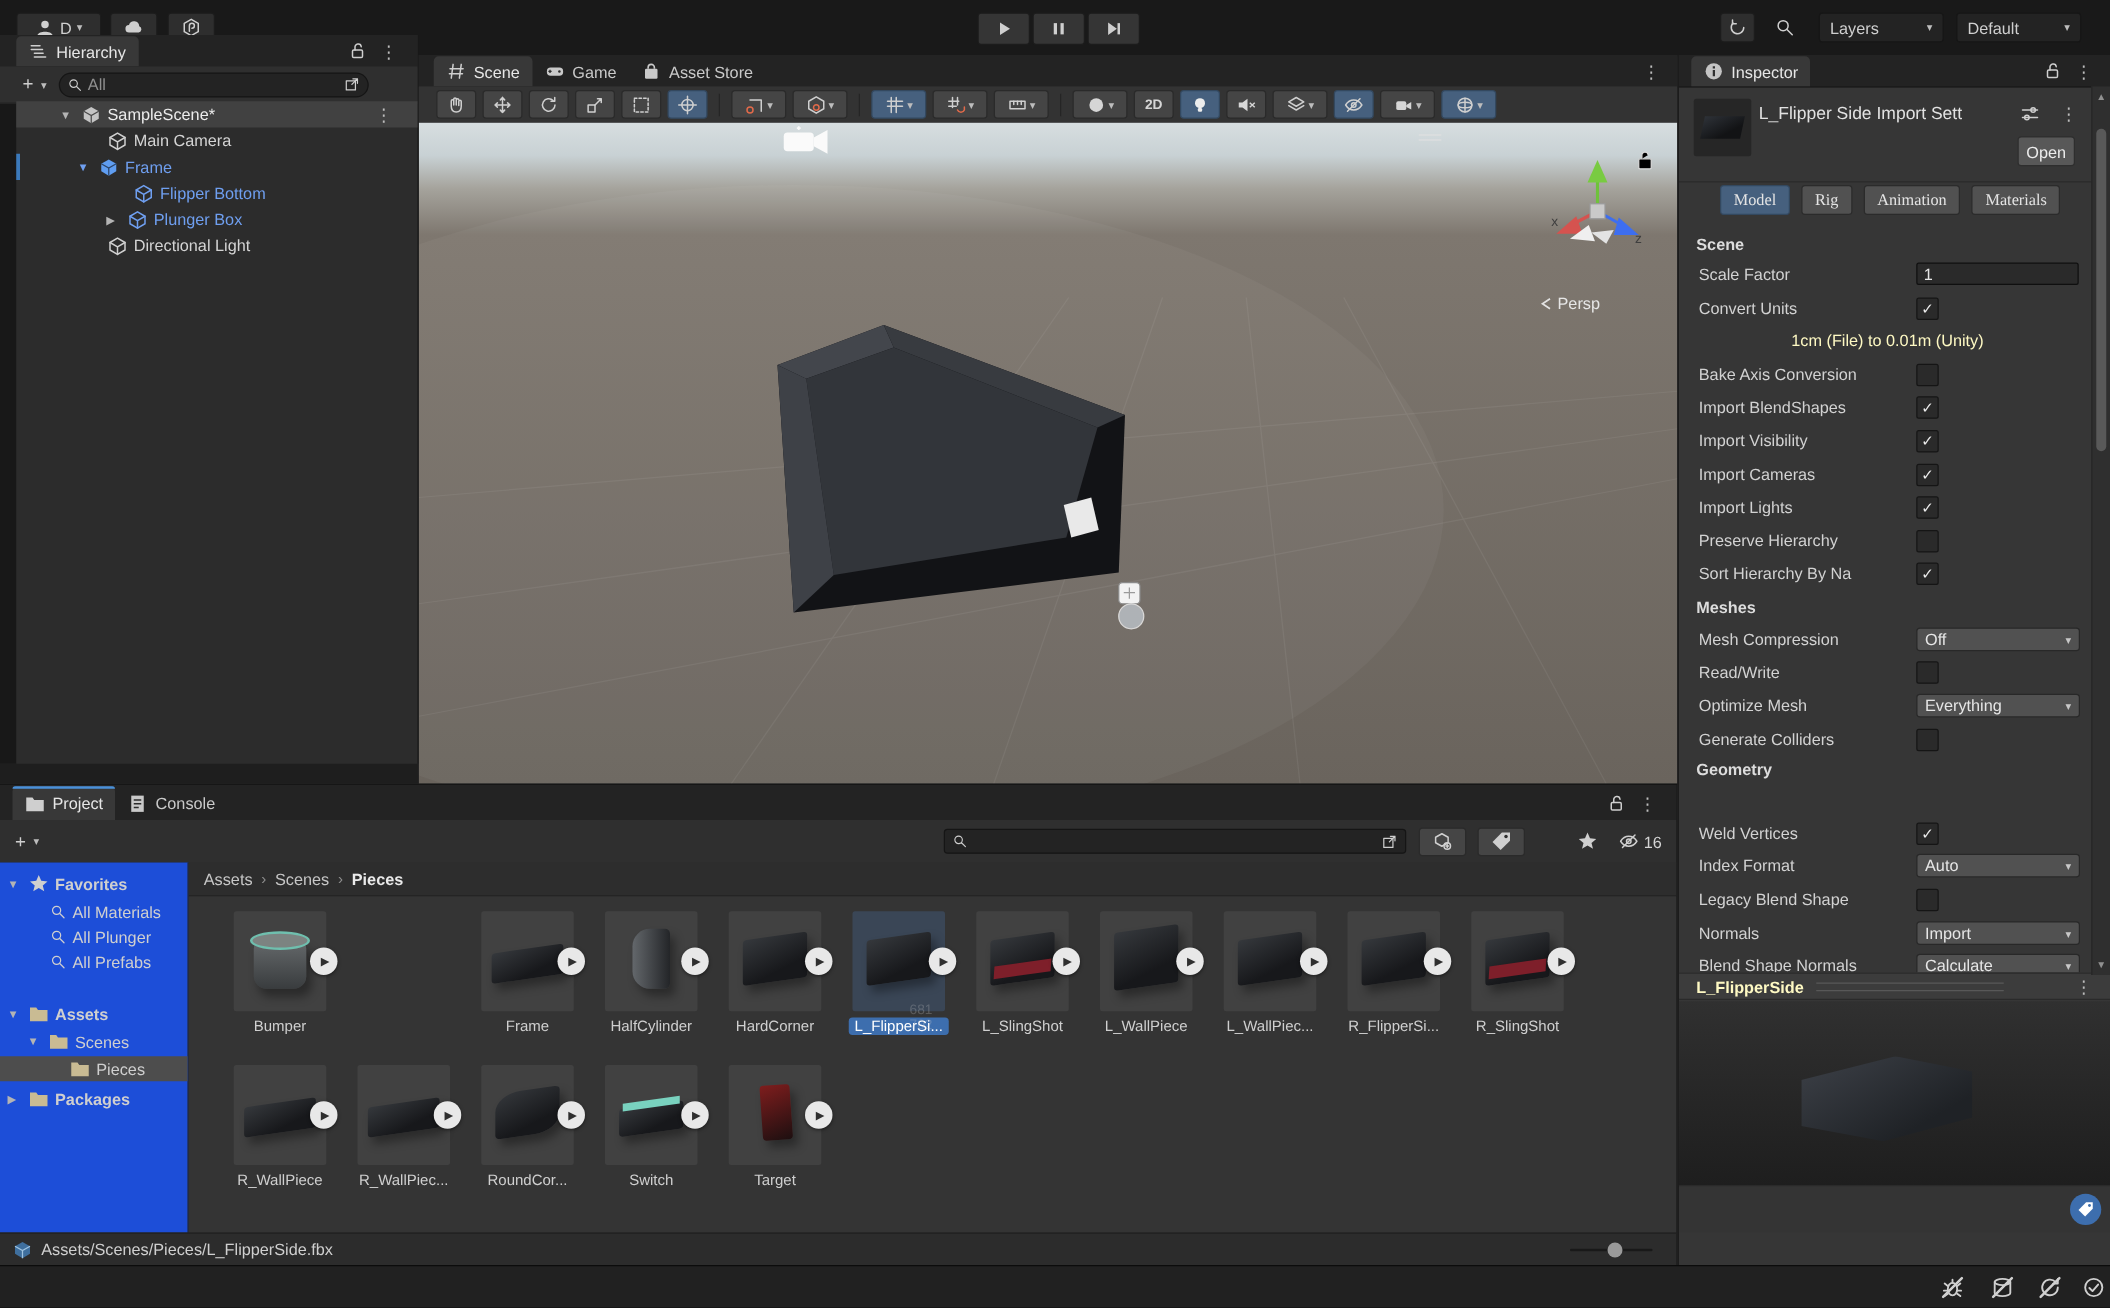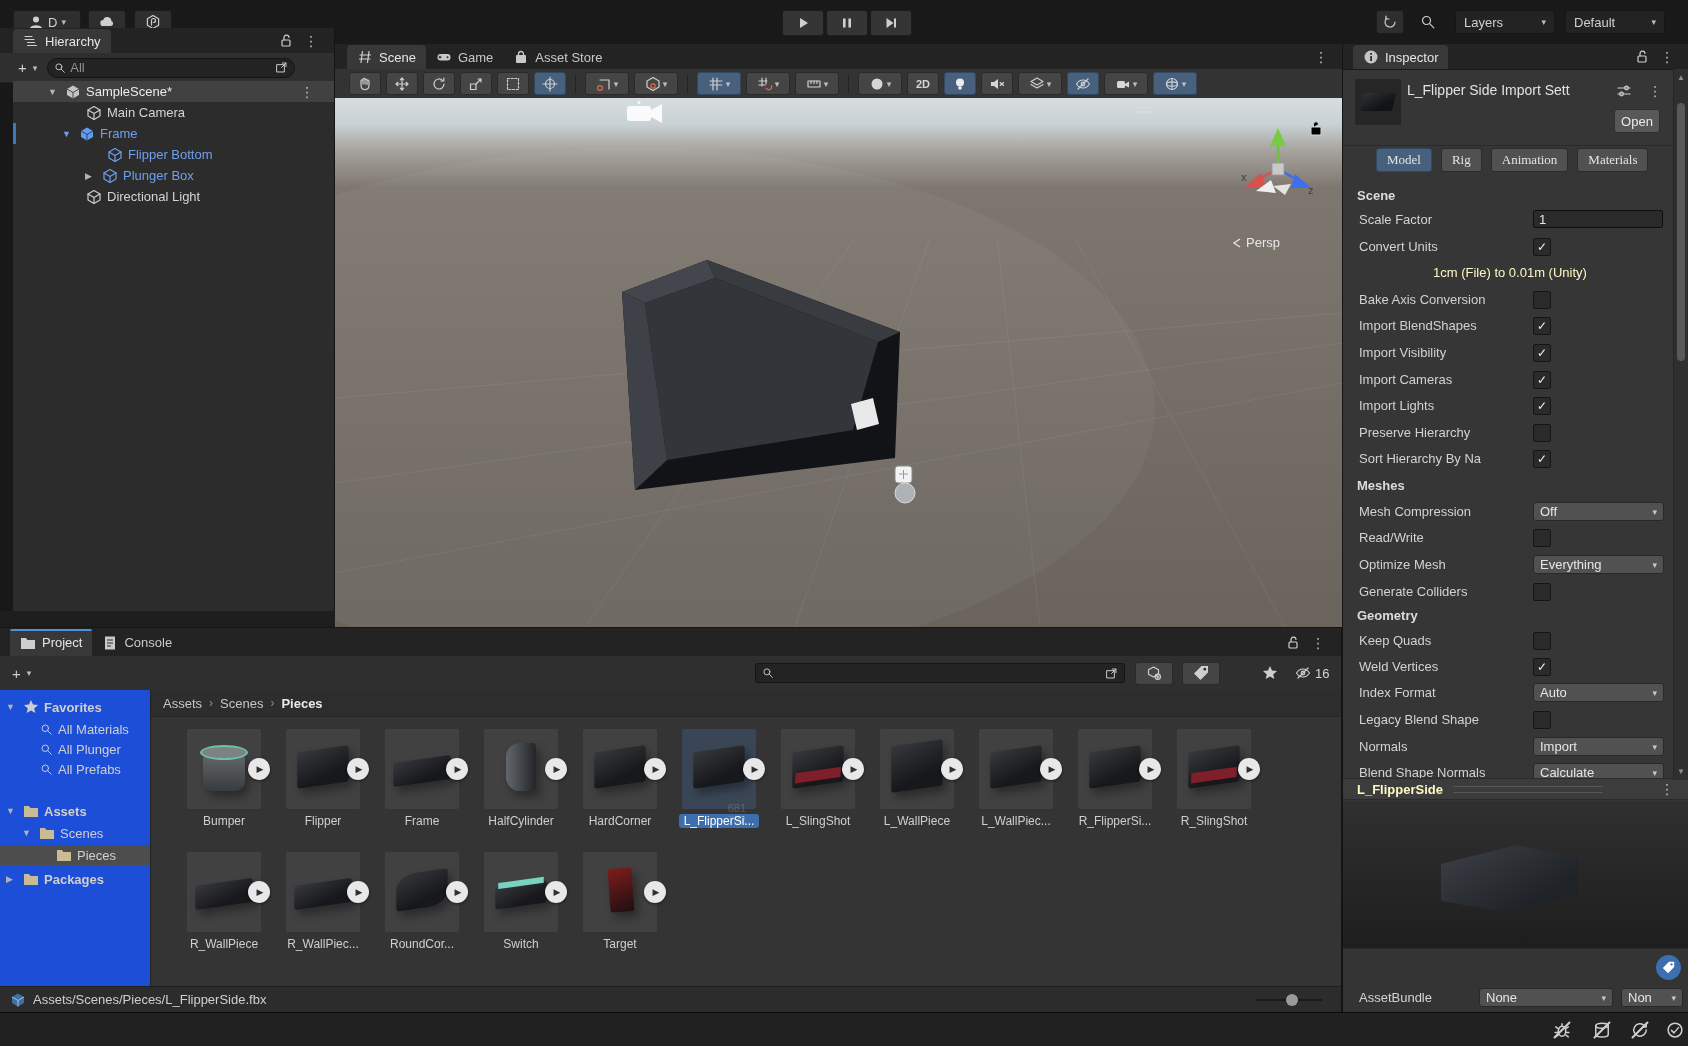--- a/index.html
+++ b/index.html
@@ -711,27 +711,20 @@
         <span style="font-weight:bold;color:#eaeaea;">Pieces</span>
       </div>
 
       <div class="asset" style="left:25px;top:39px;">
         <div class="thumb t-cyl">
             <div class="shape"></div>
             <div class="play"></div>
           </div>
         <div class="alabel">Bumper</div>
       </div>
-      <div class="asset" style="left:124px;top:39px;">
-        <div class="thumb">
-            <div class="shape"></div>
-            <div class="play"></div>
-          </div>
-        <div class="alabel">Flipper</div>
-      </div>
       <div class="asset t-flat" style="left:223px;top:39px;">
         <div class="thumb">
             <div class="shape"></div>
             <div class="play"></div>
           </div>
         <div class="alabel">Frame</div>
       </div>
       <div class="asset t-half" style="left:322px;top:39px;">
         <div class="thumb">
             <div class="shape"></div>
@@ -983,26 +976,20 @@
         </div>
       <div class="irow" style="top:403px;">
           <span class="ilabel">Generate Colliders</span>
           <span class="icheck">
             <span></span>
           </span>
         </div>
       <div class="irow" style="top:427px;">
           <span class="ihdr">Geometry</span>
         </div>
-      <div class="irow" style="top:452px;">
-          <span class="ilabel">Keep Quads</span>
-          <span class="icheck">
-            <span></span>
-          </span>
-        </div>
       <div class="irow" style="top:478px;">
           <span class="ilabel">Weld Vertices</span>
           <span class="icheck">
             <span>✓</span>
           </span>
         </div>
       <div class="irow" style="top:504px;">
           <span class="ilabel">Index Format</span>
           <span class="idd">
             <span>Auto</span>
@@ -1041,31 +1028,20 @@
     </div>
     <div class="tagbar">
       <div class="tagbtn">
         <span class="ic" style="width:13px;height:13px;">
             <svg viewBox="0 0 16 16" fill="#ffffff">
               <path d="M1 8.5L8.5 1H15v6.5L7.5 15z"></path>
               <circle cx="11.8" cy="4.2" r="1.4" fill="#3d6eae"></circle>
             </svg>
           </span>
       </div>
-    </div>
-    <div class="abrow">
-      <span class="lbl" style="position:absolute;left:16px;top:5px;">AssetBundle</span>
-      <span class="idd" style="left:136px;top:3px;width:134px;">
-          <span>None</span>
-          <span class="dda"></span>
-        </span>
-      <span class="idd" style="left:278px;top:3px;width:62px;">
-          <span>Non</span>
-          <span class="dda"></span>
-        </span>
     </div>
 
     <div class="vscroll">
       <div class="varr" style="top:4px;">▲</div>
       <div class="vthumb"></div>
       <div class="varr" style="bottom:4px;">▼</div>
     </div>
   </div>
 
   <div id="statusbar" class="abs">

